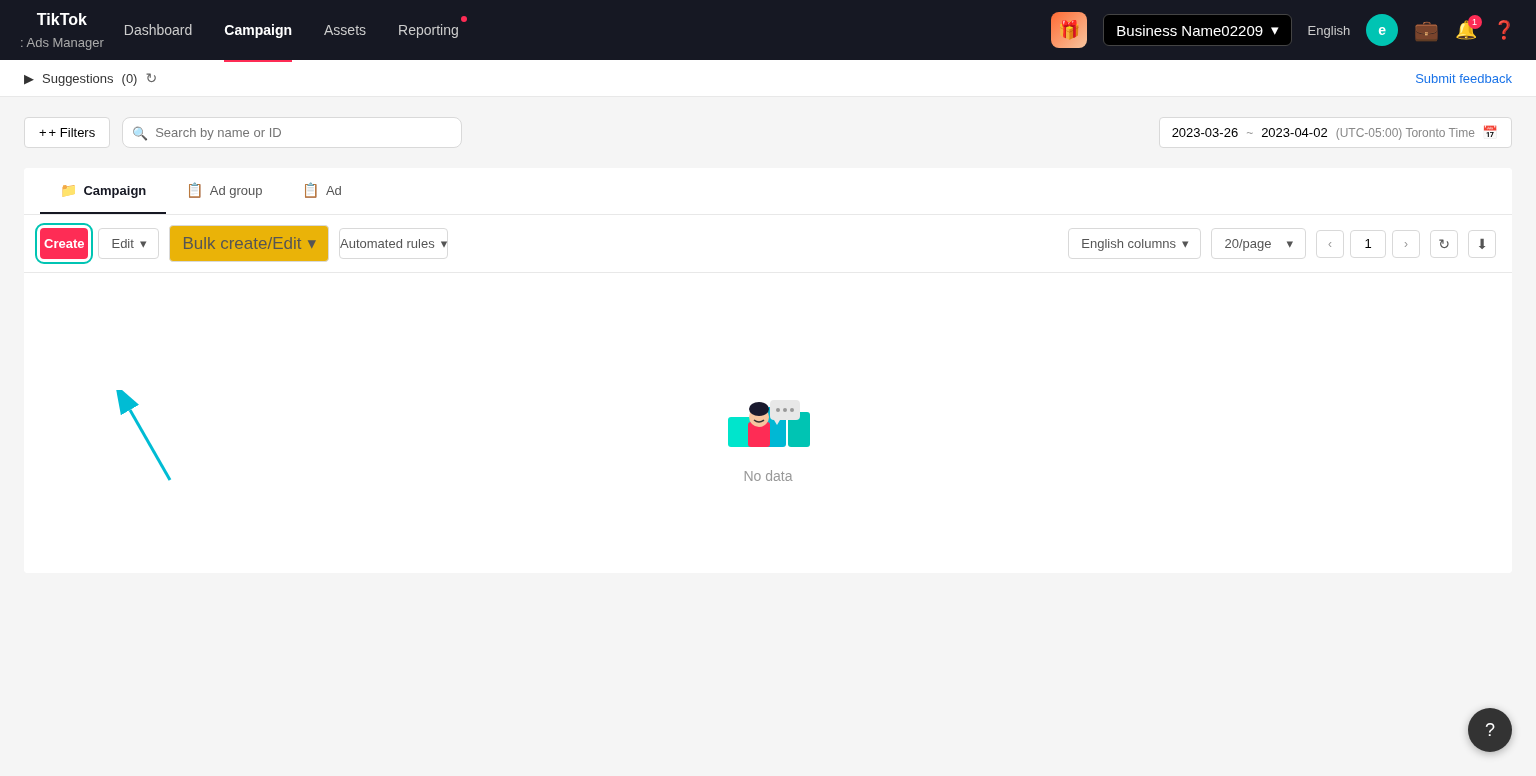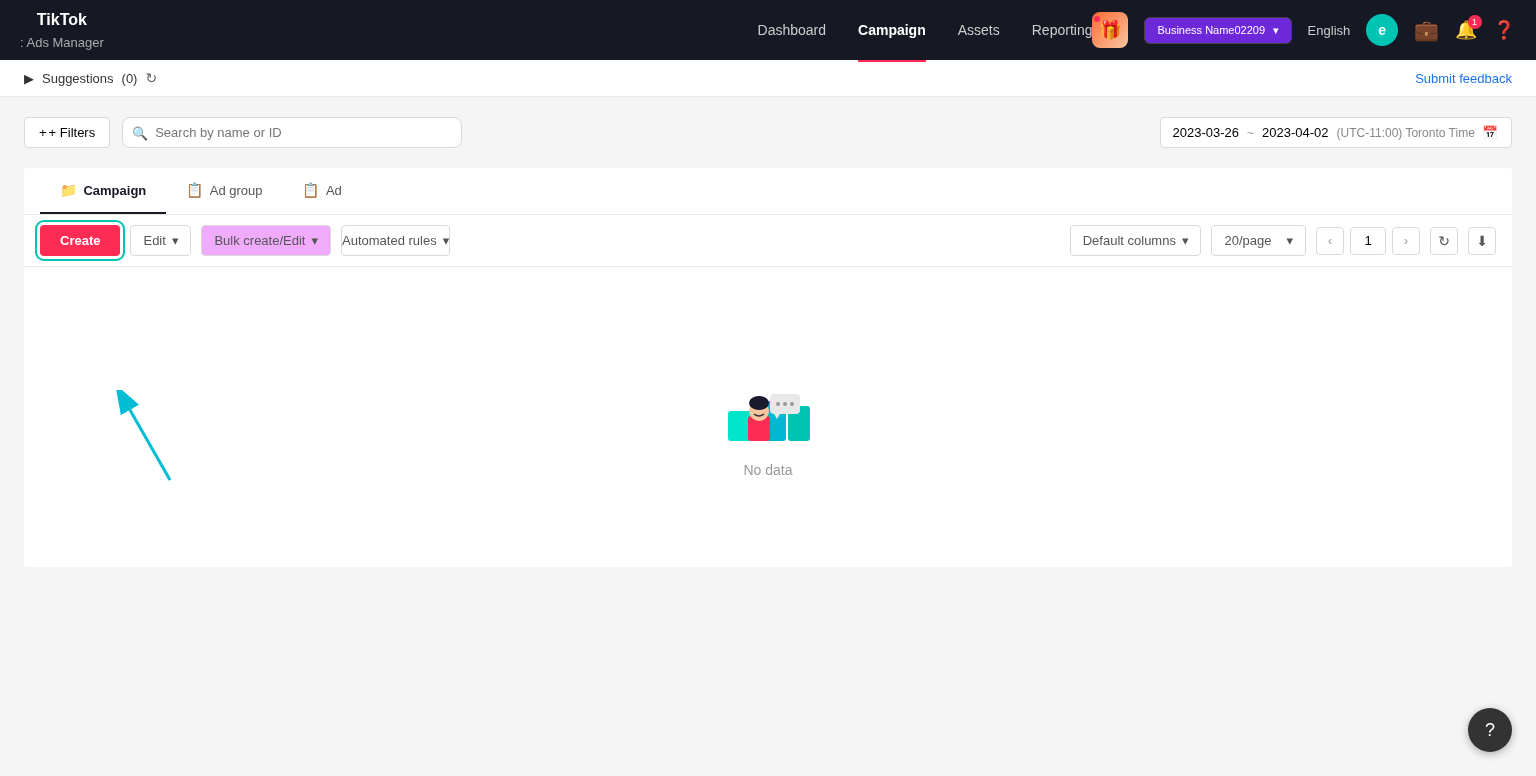--- a/index.html
+++ b/index.html
@@ -24,21 +24,20 @@
       font-weight: 700;
       margin-right: 20px;
       white-space: nowrap;
       flex-direction: column;
     }
     .nav-links {
       display: flex;
       align-items: center;
       gap: 32px;
       flex: 1;
-      justify-content: flex-end;
     }
     .nav-link {
       color: #ccc;
       font-size: 14px;
       cursor: pointer;
       padding: 4px 0;
       text-decoration: none;
       position: relative;
     }
     .nav-link.active {
@@ -72,26 +71,26 @@
       width: 36px;
       height: 36px;
       border-radius: 8px;
       background: linear-gradient(135deg, #ff6b35, #f7c59f);
       display: flex;
       align-items: center;
       justify-content: center;
       font-size: 18px;
     }
     .business-selector {
-      background: #6d28d9;
+      background: #000000;
       border: 1px solid #444;
       border-radius: 6px;
       color: #fff;
       padding: 6px 12px;
-      font-size: 11px;
+      font-size: 15px;
       display: flex;
       align-items: center;
       gap: 8px;
       cursor: pointer;
     }
     .lang-btn {
       color: #ccc;
       font-size: 13px;
       cursor: pointer;
     }
@@ -246,45 +245,45 @@
       align-items: center;
       gap: 10px;
       padding: 10px 16px;
       border-bottom: 1px solid #e8e8e8;
     }
     .create-btn {
       background: #fe2c55;
       color: #fff;
       border: none;
       border-radius: 4px;
-      padding: 8px 20px;
+      padding: 8px 4px;
       font-size: 13px;
       font-weight: 600;
       cursor: pointer;
       outline: 2px solid #00c4b3;
       outline-offset: 3px;
     }
     .edit-btn {
       background: #fff;
       border: 1px solid #d9d9d9;
       border-radius: 4px;
       padding: 7px 12px;
       font-size: 13px;
       color: #555;
       cursor: pointer;
       display: flex;
       align-items: center;
       gap: 6px;
     }
     .bulk-btn {
-      background: #f0abfc;
+      background: #eab308;
       border: 1px solid #d9d9d9;
       border-radius: 4px;
       padding: 7px 12px;
-      font-size: 13px;
+      font-size: 17px;
       color: #555;
       cursor: pointer;
       display: flex;
       align-items: center;
       gap: 6px;
     }
     .auto-rules-btn {
       background: #fff;
       border: 1px solid #d9d9d9;
       border-radius: 4px;
@@ -493,21 +492,21 @@
 
       <div class="search-box">
         <span class="search-icon-wrap">🔍</span>
         <input type="text" placeholder="Search by name or ID" style="">
       </div>
 
       <div class="date-range">
         <span>2023-03-26</span>
         <span class="date-separator">~</span>
         <span>2023-04-02</span>
-        <span style="color:#888;font-size:12px;">(UTC-11:00) Toronto Time</span>
+        <span style="color:#888;font-size:12px;">(UTC-05:00) Toronto Time</span>
         <span>📅</span>
       </div>
     </div>
 
     <div style="background:#fff; border-radius:4px; overflow:hidden;">
 
       <div class="tabs-row">
         <div class="tab active">
           <span class="tab-icon">📁</span>
           <span>Campaign</span>
@@ -535,21 +534,21 @@
           <span>▾</span>
         </button>
 
         <button class="auto-rules-btn">
           <span>Automated rules</span>
           <span>▾</span>
         </button>
 
         <div class="action-bar-right">
           <button class="columns-btn">
-            <span>Default columns</span>
+            <span>English columns</span>
             <span>▾</span>
           </button>
 
           <button class="page-size-btn">
             <span>20/page</span>
             <span>▾</span>
           </button>
 
           <div class="pagination">
             <div class="page-nav-btn">‹</div>

